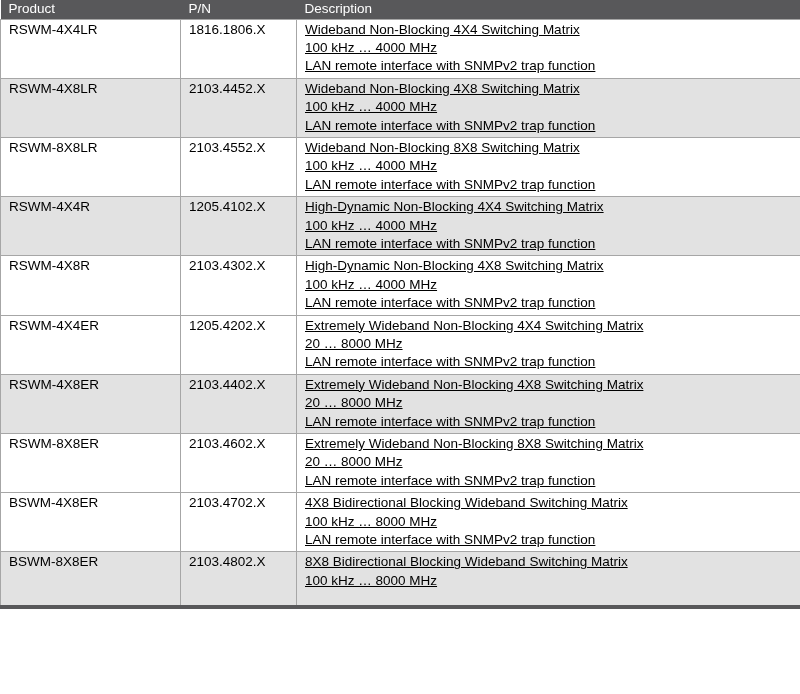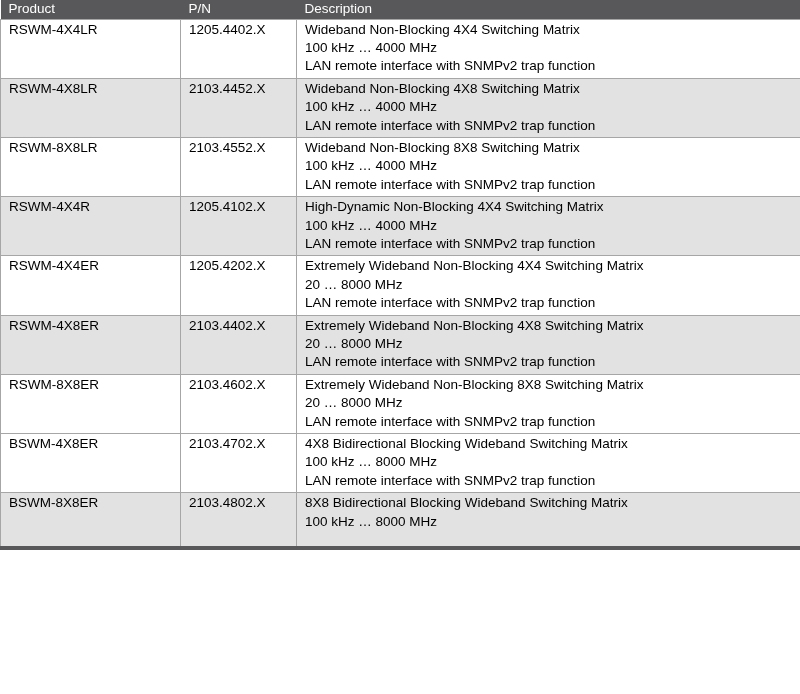--- a/index.html
+++ b/index.html
@@ -44,42 +44,42 @@
     border: 1px solid var(--border);
     vertical-align: top;
     font-size: 13.5px;
     line-height: 18.4px;
     padding: 1px 6px 2px 8px;
     height: 55px;
     overflow: hidden;
   }
   tbody tr.row-even { background: var(--row-bg); margin-top: 32px; }
   tbody tr.row-odd { background: var(--row-alt-bg); padding-left: 32px; }
-  tbody td .desc-line { white-space: nowrap; }
+  tbody td .desc-line { white-space: nowrap; text-decoration: underline; }
 </style>
 </head>
 <body>
 
 <table id="product-table">
   <colgroup>
     <col class="c-product">
     <col class="c-pn">
     <col class="c-desc">
   </colgroup>
   <thead>
     <tr>
       <th>Product</th>
       <th>P/N</th>
       <th>Description</th>
     </tr>
   </thead>
   <tbody id="table-body">
       <tr class="row-even">
         <td>RSWM-4X4LR</td>
-        <td>1205.4402.X</td>
+        <td>1816.1806.X</td>
         <td>
           <div class="desc-line">Wideband Non-Blocking 4X4 Switching Matrix</div>
           <div class="desc-line">100 kHz … 4000 MHz</div>
           <div class="desc-line">LAN remote interface with SNMPv2 trap function</div>
         </td>
       </tr>
       <tr class="row-odd">
         <td>RSWM-4X8LR</td>
         <td>2103.4452.X</td>
         <td>
@@ -95,20 +95,29 @@
           <div class="desc-line">Wideband Non-Blocking 8X8 Switching Matrix</div>
           <div class="desc-line">100 kHz … 4000 MHz</div>
           <div class="desc-line">LAN remote interface with SNMPv2 trap function</div>
         </td>
       </tr>
       <tr class="row-odd">
         <td>RSWM-4X4R</td>
         <td>1205.4102.X</td>
         <td>
           <div class="desc-line">High-Dynamic Non-Blocking 4X4 Switching Matrix</div>
+          <div class="desc-line">100 kHz … 4000 MHz</div>
+          <div class="desc-line">LAN remote interface with SNMPv2 trap function</div>
+        </td>
+      </tr>
+      <tr class="row-even">
+        <td>RSWM-4X8R</td>
+        <td>2103.4302.X</td>
+        <td>
+          <div class="desc-line">High-Dynamic Non-Blocking 4X8 Switching Matrix</div>
           <div class="desc-line">100 kHz … 4000 MHz</div>
           <div class="desc-line">LAN remote interface with SNMPv2 trap function</div>
         </td>
       </tr>
       <tr class="row-even">
         <td>RSWM-4X4ER</td>
         <td>1205.4202.X</td>
         <td>
           <div class="desc-line">Extremely Wideband Non-Blocking 4X4 Switching Matrix</div>
           <div class="desc-line">20 … 8000 MHz</div>

